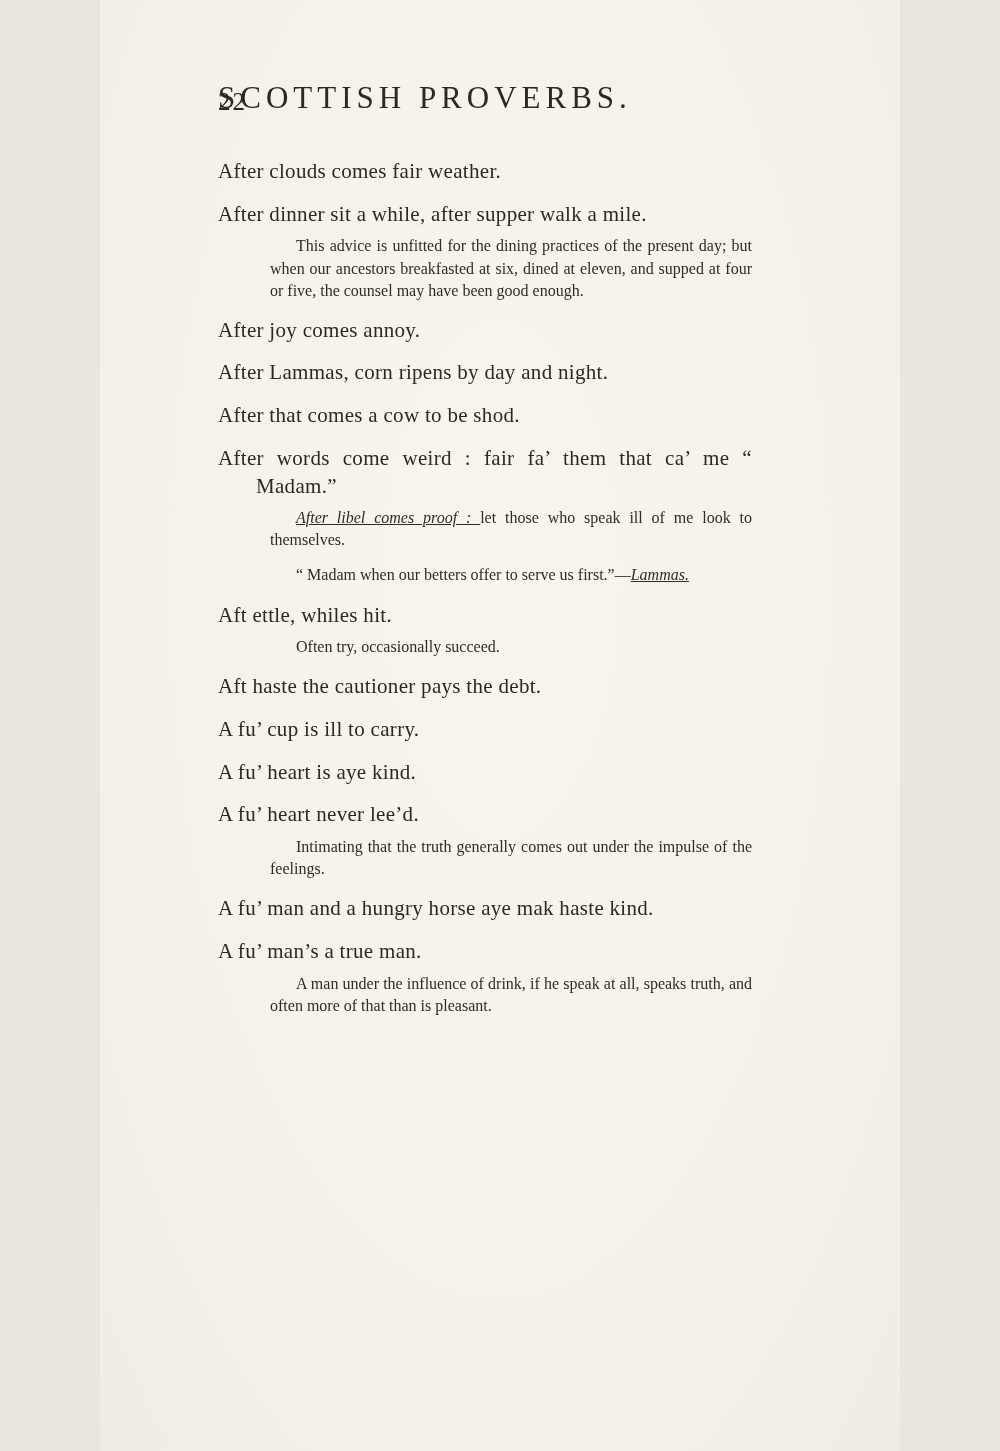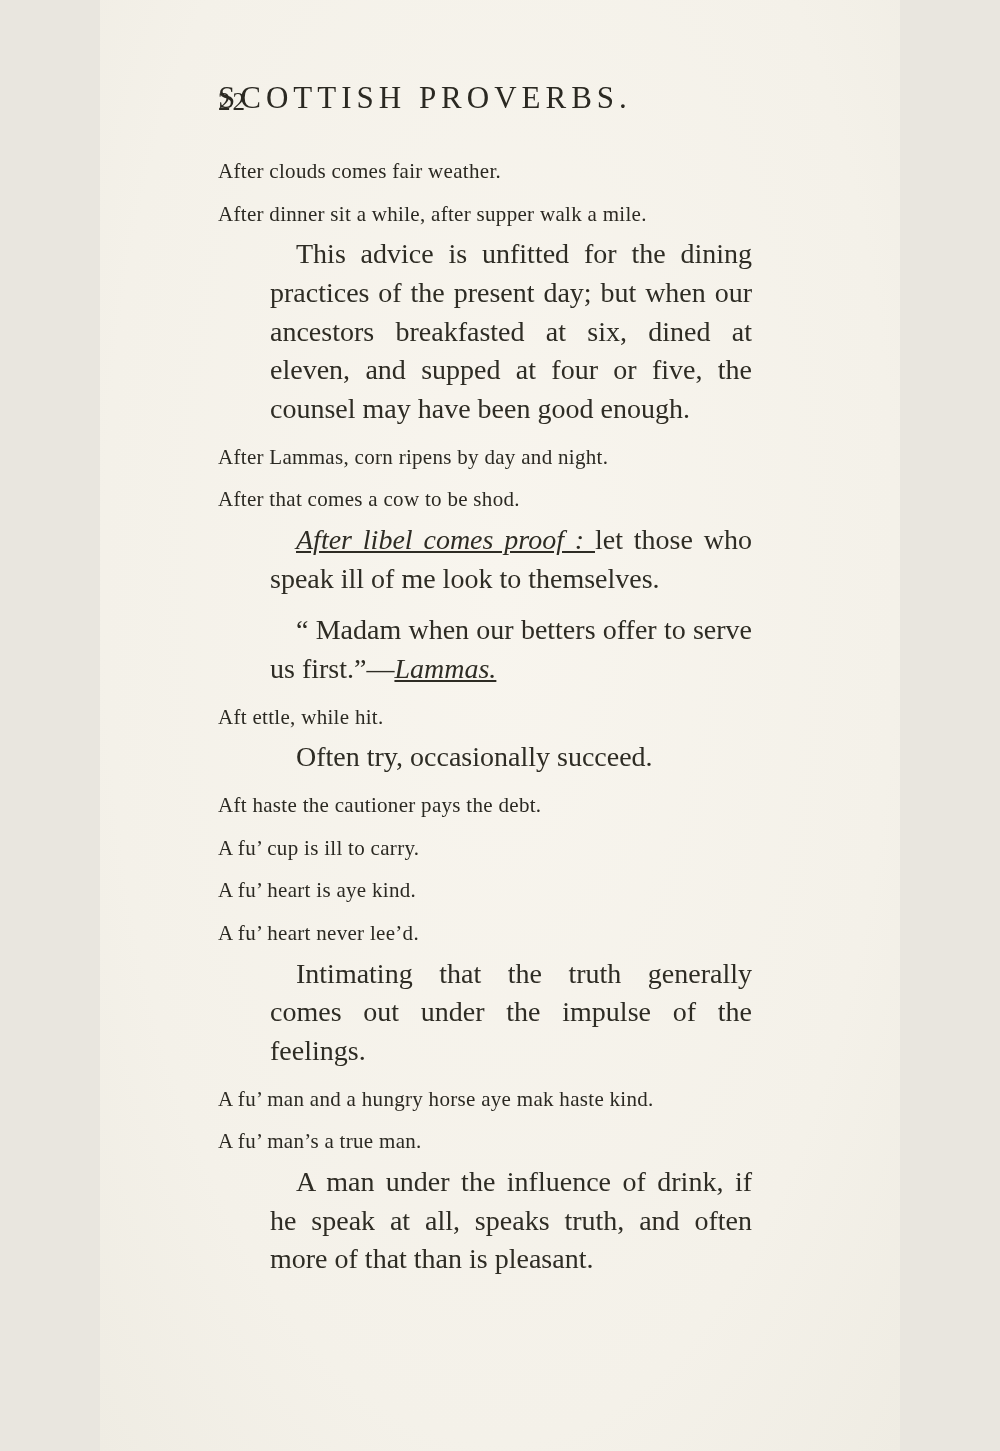--- a/index.html
+++ b/index.html
@@ -45,21 +45,21 @@
   .proverb {
     font-size: 21px;
     line-height: 1.32;
     letter-spacing: 0.3px;
     text-align: justify;
     padding-left: 38px;
     text-indent: -38px;
     margin: 15px 0 7px 0 !important;
   }
   .note {
-    font-size: 28px;
+    font-size: 16px;
     line-height: 1.38;
     text-align: justify;
     margin: 2px 0 13px 52px !important;
     text-indent: 26px;
     color: #2e2c24;
   }
   .italic {
     font-style: italic;
     text-decoration: underline;
   }
@@ -69,25 +69,27 @@
 
 <div class="page">
   <header class="header">
     <span class="page-number">22</span>
     <span class="title">SCOTTISH PROVERBS.</span>
   </header>
   <main class="content">
       <p class="proverb"><span>After clouds comes fair weather.</span></p>
       <p class="proverb"><span>After dinner sit a while, after supper walk a mile.</span></p>
       <p class="note"><span>This advice is unfitted for the dining practices of the present day; but when our ancestors breakfasted at six, dined at eleven, and supped at four or five, the counsel may have been good enough.</span></p>
+      <p class="proverb"><span>After joy comes annoy.</span></p>
       <p class="proverb"><span>After Lammas, corn ripens by day and night.</span></p>
       <p class="proverb"><span>After that comes a cow to be shod.</span></p>
+      <p class="proverb"><span>After words come weird : fair fa’ them that ca’ me “ Madam.”</span></p>
       <p class="note"><span class="italic">After libel comes proof : </span><span>let those who speak ill of me look to themselves.</span></p>
       <p class="note"><span>“ Madam when our betters offer to serve us first.”—</span><span class="italic">Lammas.</span></p>
-      <p class="proverb"><span>Aft ettle, while hit.</span></p>
+      <p class="proverb"><span>Aft ettle, whiles hit.</span></p>
       <p class="note"><span>Often try, occasionally succeed.</span></p>
       <p class="proverb"><span>Aft haste the cautioner pays the debt.</span></p>
       <p class="proverb"><span>A fu’ cup is ill to carry.</span></p>
       <p class="proverb"><span>A fu’ heart is aye kind.</span></p>
       <p class="proverb"><span>A fu’ heart never lee’d.</span></p>
       <p class="note"><span>Intimating that the truth generally comes out under the impulse of the feelings.</span></p>
       <p class="proverb"><span>A fu’ man and a hungry horse aye mak haste kind.</span></p>
       <p class="proverb"><span>A fu’ man’s a true man.</span></p>
       <p class="note"><span>A man under the influence of drink, if he speak at all, speaks truth, and often more of that than is pleasant.</span></p>
     </main>

